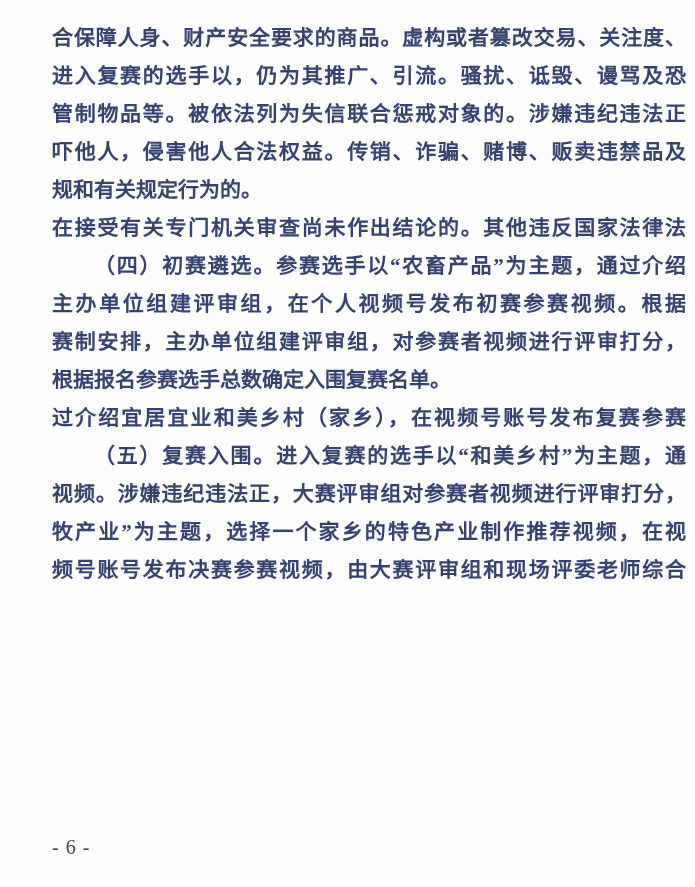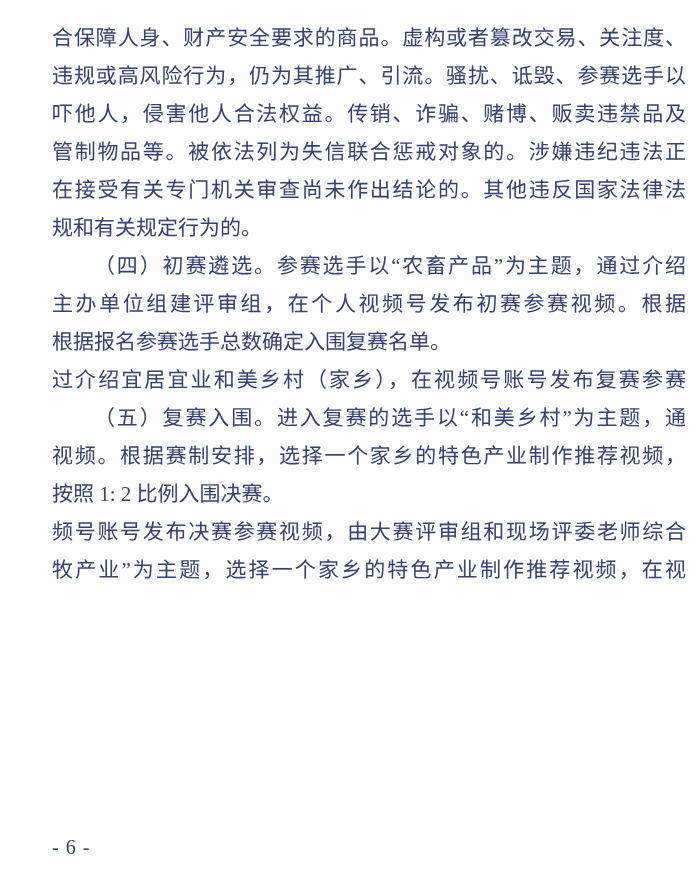--- a/index.html
+++ b/index.html
@@ -22,20 +22,21 @@
     box-sizing: border-box;
   }
   .text-block {
     position: absolute;
     left: 52px;
     top: 19px;
     width: 634px;
     color: #35426f;
     font-size: 21px;
     line-height: 38px;
+    font-weight: bold;
   }
   .paragraph {
     margin: 0;
     padding: 0;
   }
   .line {
     width: 634px;
     height: 38px;
     overflow: hidden;
     text-align: justify;
@@ -60,43 +61,43 @@
 </style>
 </head>
 <body>
 
 <div class="page">
 
   <div class="text-block">
 
     <div class="paragraph">
       <div class="line">合保障人身、财产安全要求的商品。虚构或者篡改交易、关注度、</div>
-      <div class="line">违规或高风险行为，仍为其推广、引流。骚扰、诋毁、参赛选手以</div>
+      <div class="line">进入复赛的选手以，仍为其推广、引流。骚扰、诋毁、谩骂及恐</div>
+      <div class="line">管制物品等。被依法列为失信联合惩戒对象的。涉嫌违纪违法正</div>
       <div class="line">吓他人，侵害他人合法权益。传销、诈骗、赌博、贩卖违禁品及</div>
-      <div class="line">管制物品等。被依法列为失信联合惩戒对象的。涉嫌违纪违法正</div>
+      <div class="line end">规和有关规定行为的。</div>
       <div class="line">在接受有关专门机关审查尚未作出结论的。其他违反国家法律法</div>
-      <div class="line end">规和有关规定行为的。</div>
     </div>
 
     <div class="paragraph">
       <div class="line indent">（四）初赛遴选。参赛选手以“农畜产品”为主题，通过介绍</div>
       <div class="line">主办单位组建评审组，在个人视频号发布初赛参赛视频。根据</div>
+      <div class="line">赛制安排，主办单位组建评审组，对参赛者视频进行评审打分，</div>
       <div class="line end">根据报名参赛选手总数确定入围复赛名单。</div>
     </div>
 
     <div class="paragraph">
       <div class="line">过介绍宜居宜业和美乡村（家乡），在视频号账号发布复赛参赛</div>
       <div class="line indent">（五）复赛入围。进入复赛的选手以“和美乡村”为主题，通</div>
-      <div class="line">视频。根据赛制安排，选择一个家乡的特色产业制作推荐视频，</div>
-      <div class="line end">按照 1: 2 比例入围决赛。</div>
+      <div class="line">视频。涉嫌违纪违法正，大赛评审组对参赛者视频进行评审打分，</div>
     </div>
 
 
     <div class="paragraph">
+      <div class="line">牧产业”为主题，选择一个家乡的特色产业制作推荐视频，在视</div>
       <div class="line">频号账号发布决赛参赛视频，由大赛评审组和现场评委老师综合</div>
-      <div class="line">牧产业”为主题，选择一个家乡的特色产业制作推荐视频，在视</div>
     </div>
 
   </div>
 
   <div class="footer">- 6 -</div>
 
 </div>
 
 </body></html>

